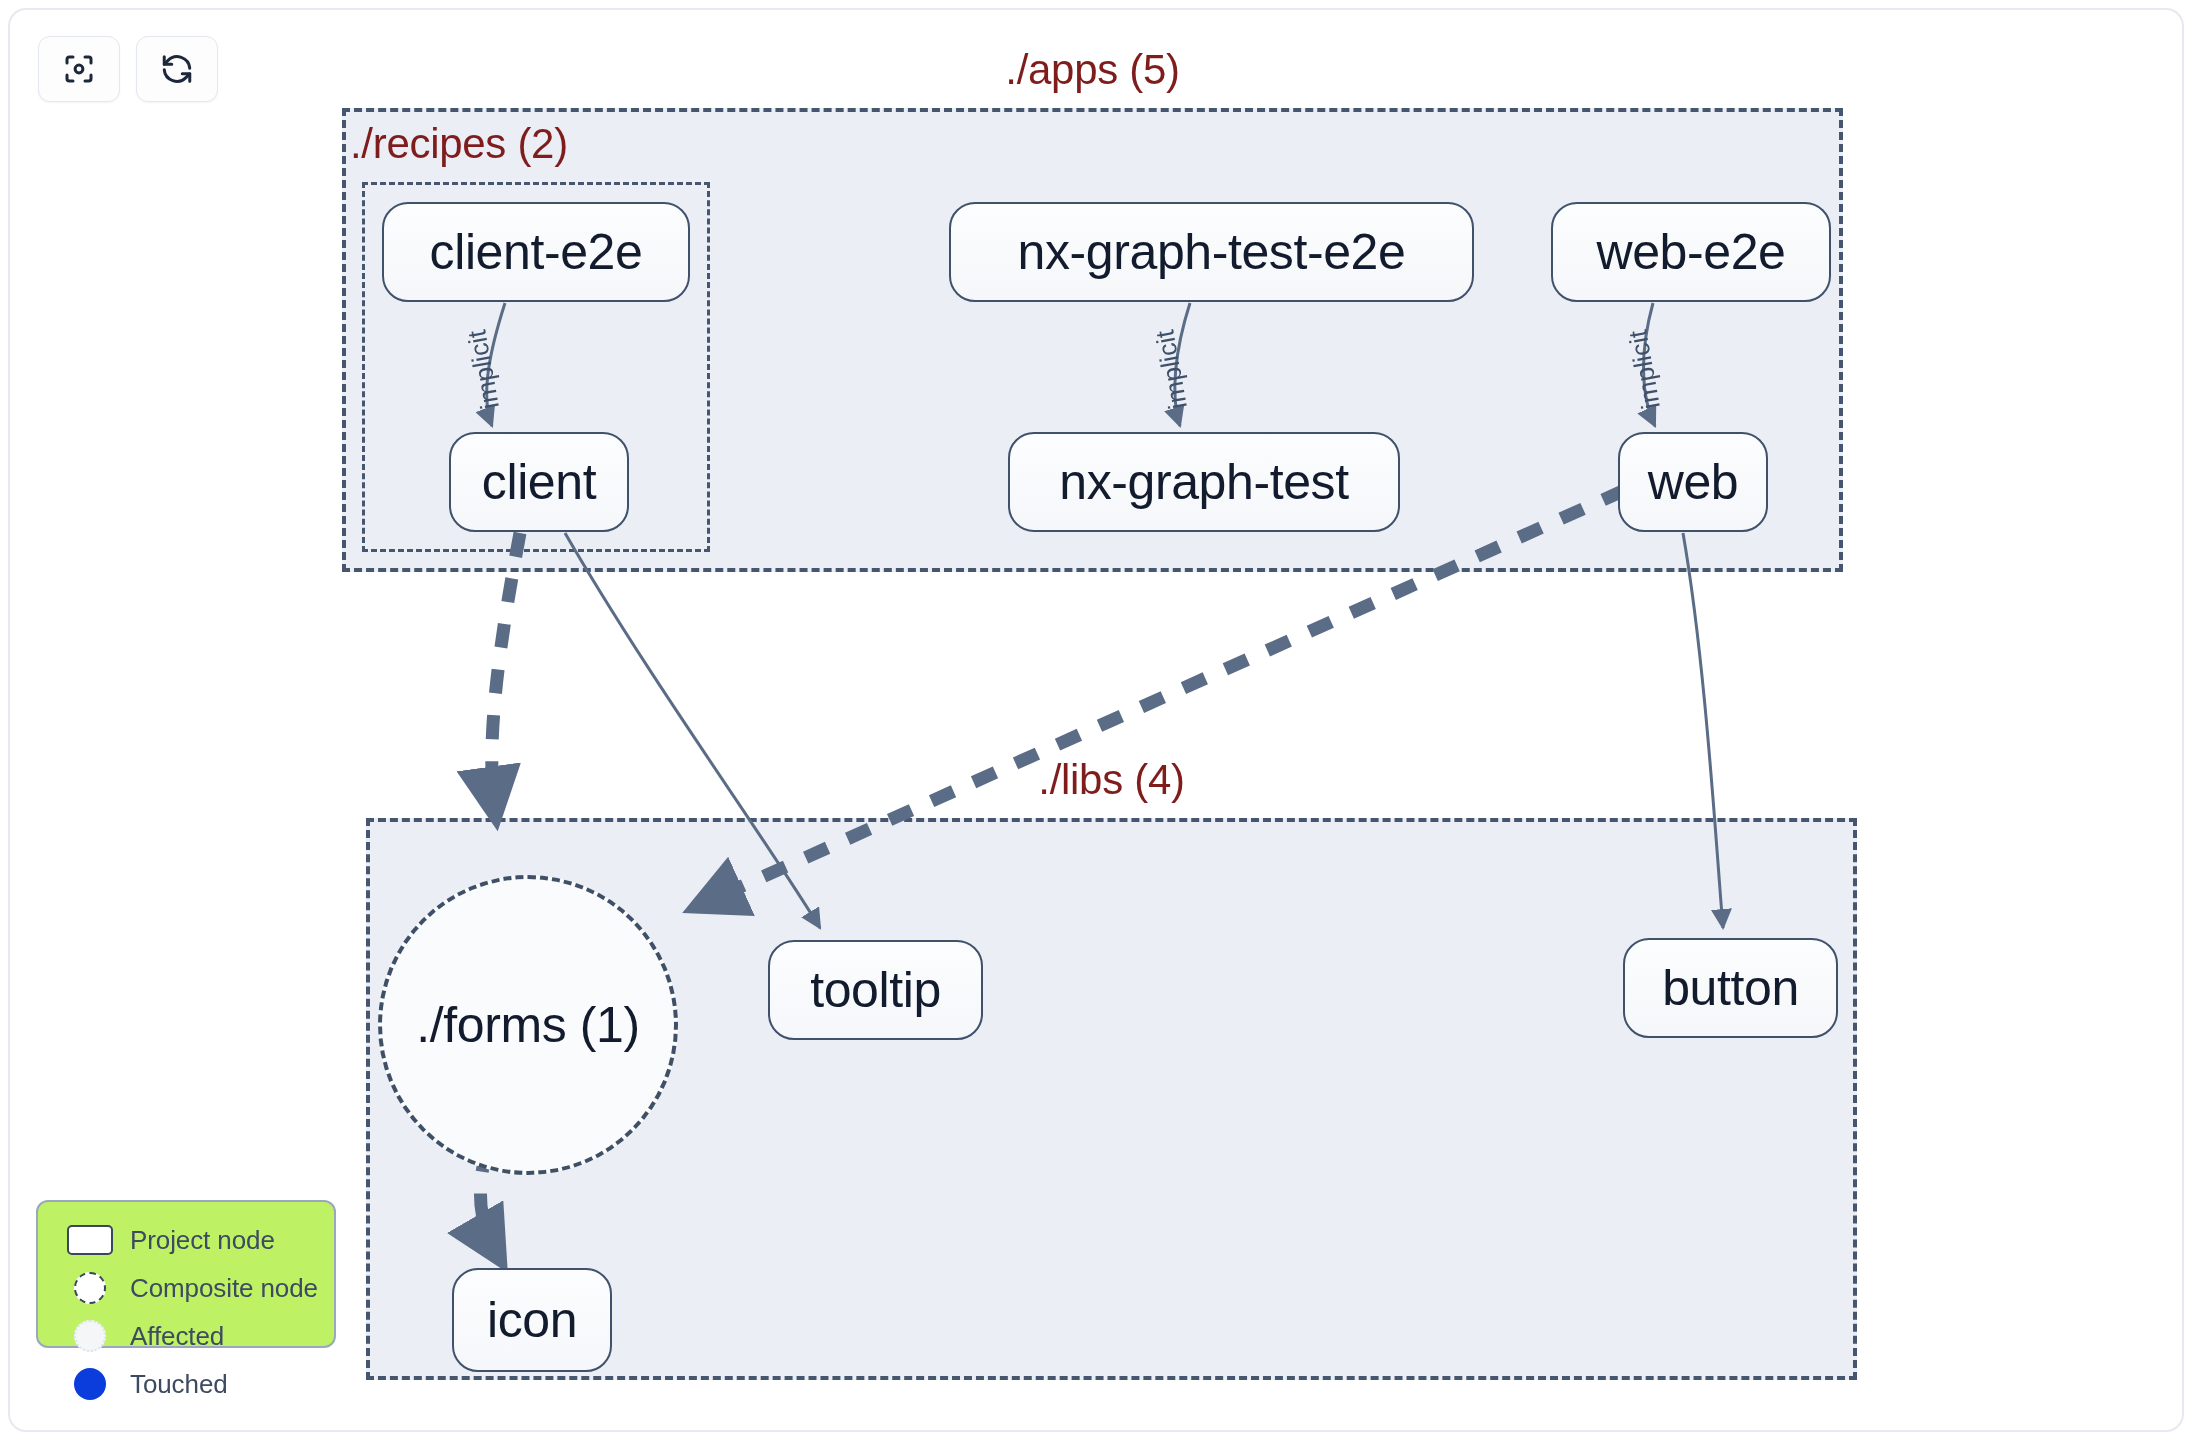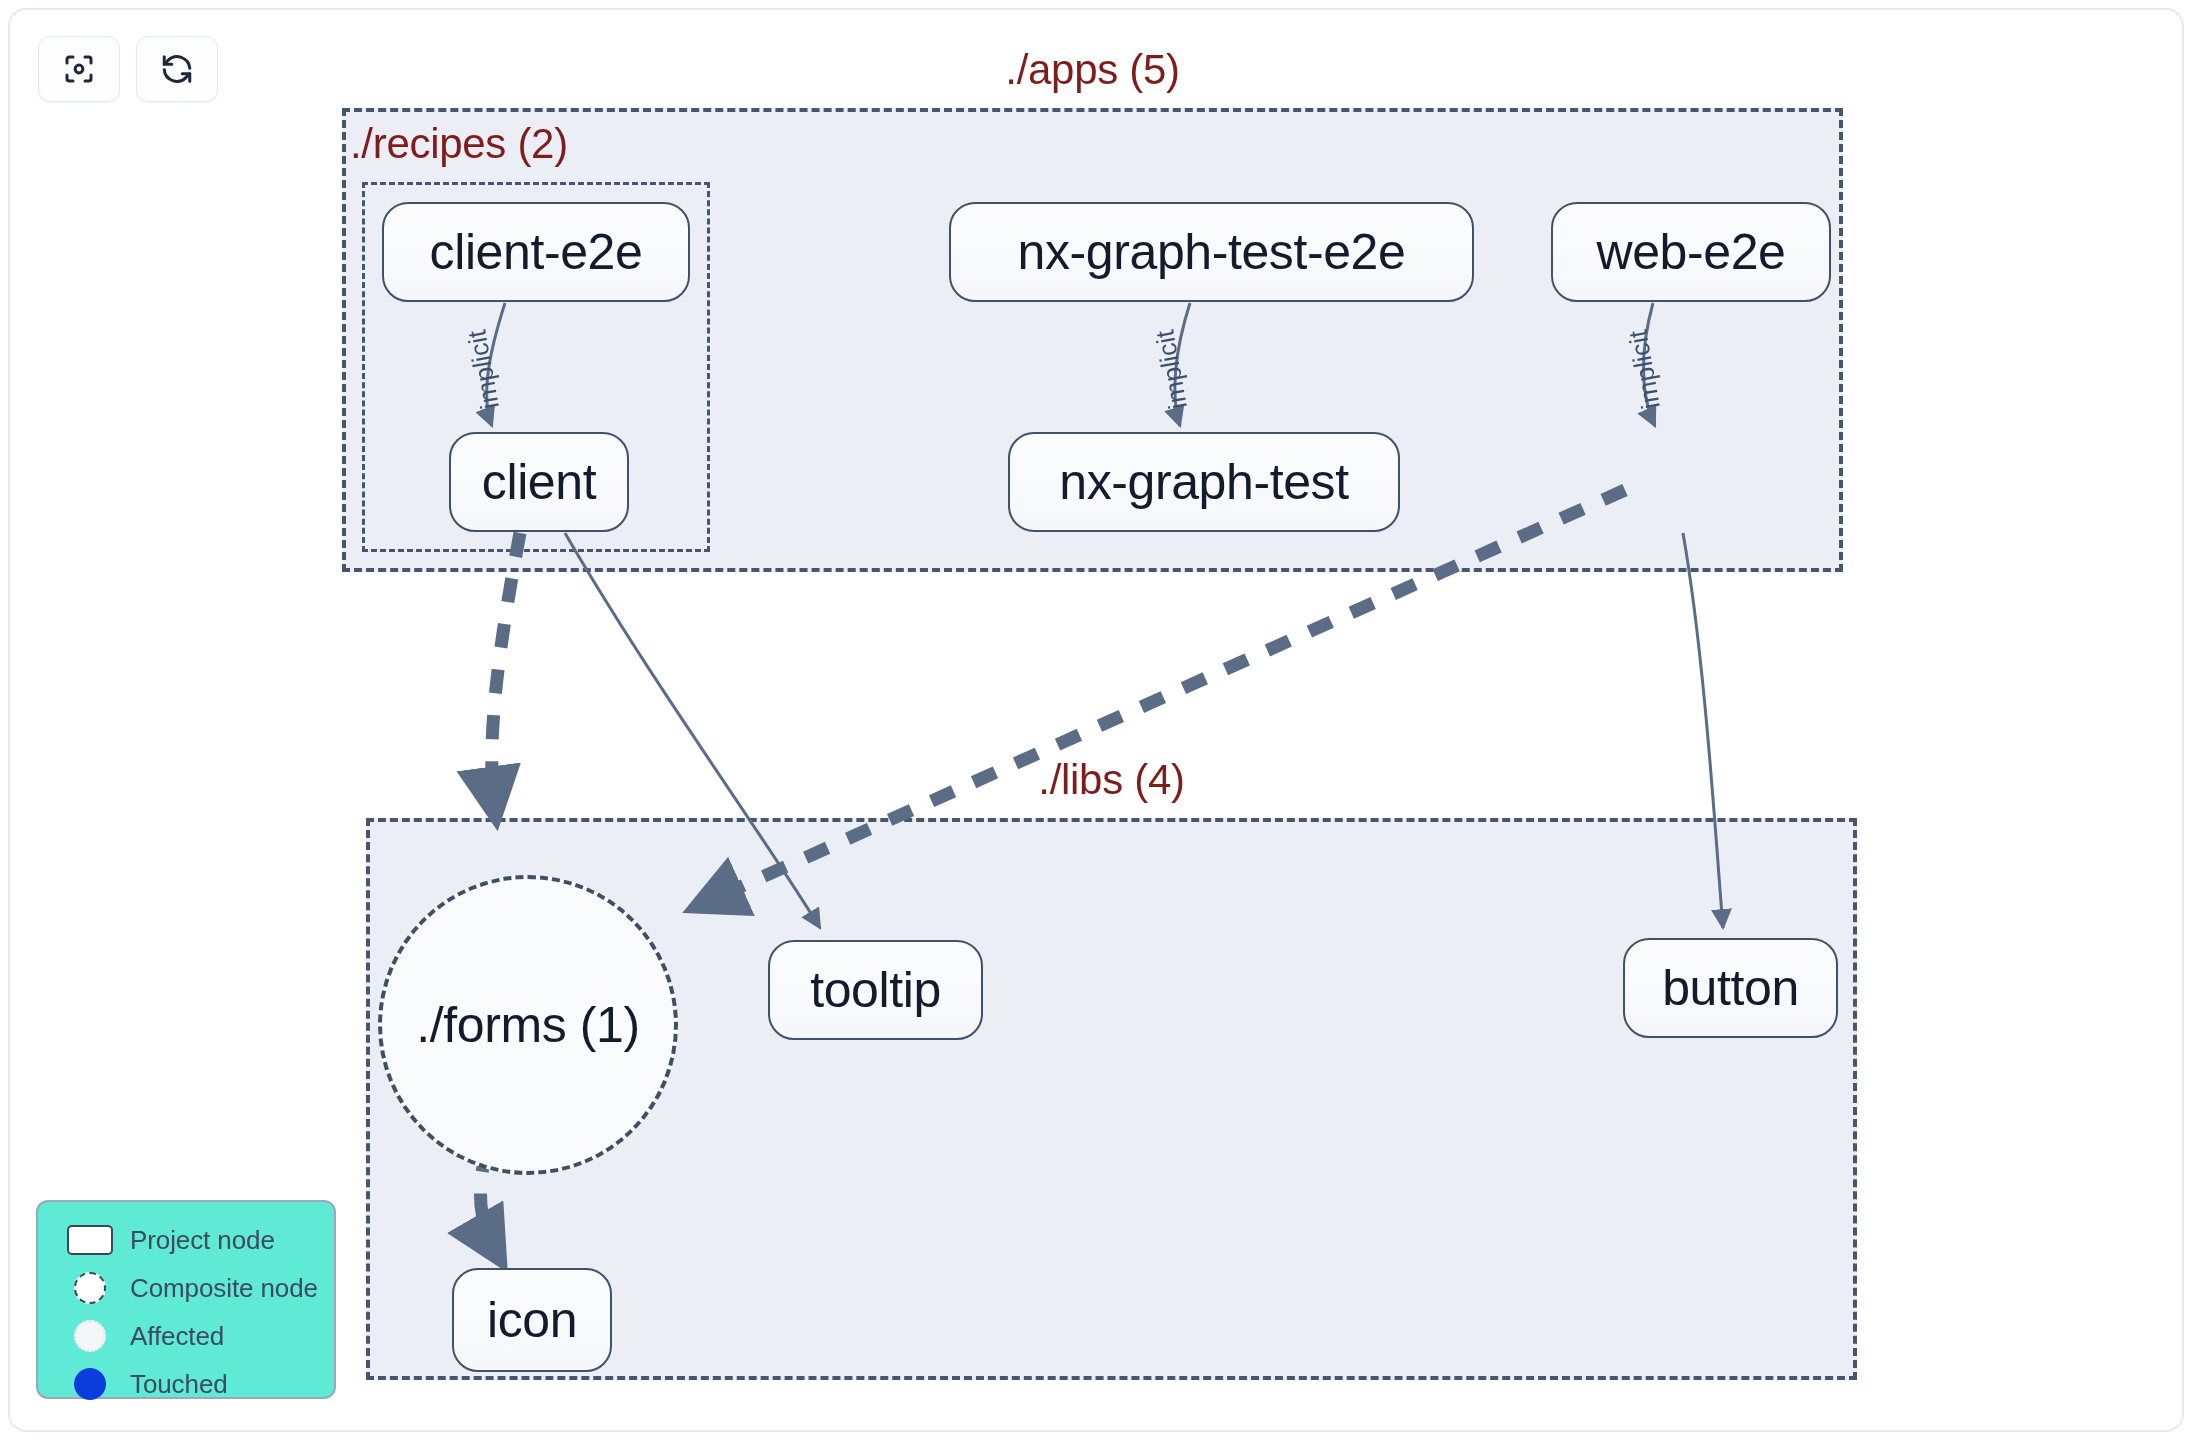--- a/index.html
+++ b/index.html
@@ -119,24 +119,24 @@
     pointer-events: auto;
     cursor: pointer;
   }
 
   
   #legend {
     position: absolute;
     left: 36px;
     top: 1200px;
     width: 300px;
-    height: 199px;
+    height: 148px;
     border: 2px solid #9aa8bd;
     border-radius: 12px;
-    background: #5eead4;
+    background: #bef264;
     box-sizing: border-box;
     padding: 14px 0 8px 0;
     z-index: 50;
   }
   .legend-row {
     display: flex;
     align-items: center;
     height: 48px;
     padding-left: 26px;
   }
@@ -249,20 +249,21 @@
 
     <path d="M 487 1148 C 475 1195 480 1225 498 1256" fill="none" stroke="#5a6c86" stroke-width="13" stroke-dasharray="24 22" marker-end="url(#arrow-thick)"></path>
   </svg>
 
   <div id="nodes">
     <div class="node" id="n-client-e2e" style="left: 382px; top: 202px; width: 308px; height: 100px;">client-e2e</div>
     <div class="node" id="n-nx-graph-test-e2e" style="left: 949px; top: 202px; width: 525px; height: 100px;">nx-graph-test-e2e</div>
     <div class="node" id="n-web-e2e" style="left: 1551px; top: 202px; width: 280px; height: 100px;">web-e2e</div>
     <div class="node" id="n-client" style="left: 449px; top: 432px; width: 180px; height: 100px;">client</div>
     <div class="node" id="n-nx-graph-test" style="left: 1008px; top: 432px; width: 392px; height: 100px;">nx-graph-test</div>
+    <div class="node" id="n-web" style="left: 1618px; top: 432px; width: 150px; height: 100px;">web</div>
     <div class="composite-node" id="n-forms" style="left: 378px; top: 875px; width: 300px; height: 300px;">./forms (1)</div>
     <div class="node" id="n-button" style="left: 1623px; top: 938px; width: 215px; height: 100px;">button</div>
     <div class="node" id="n-tooltip" style="left: 768px; top: 940px; width: 215px; height: 100px;">tooltip</div>
     <div class="node" id="n-icon" style="left: 452px; top: 1268px; width: 160px; height: 104px;">icon</div>
   </div>
 
   <div id="legend">
     <div class="legend-row">
       <span class="legend-swatch">
           <span class="sw-project"></span>

